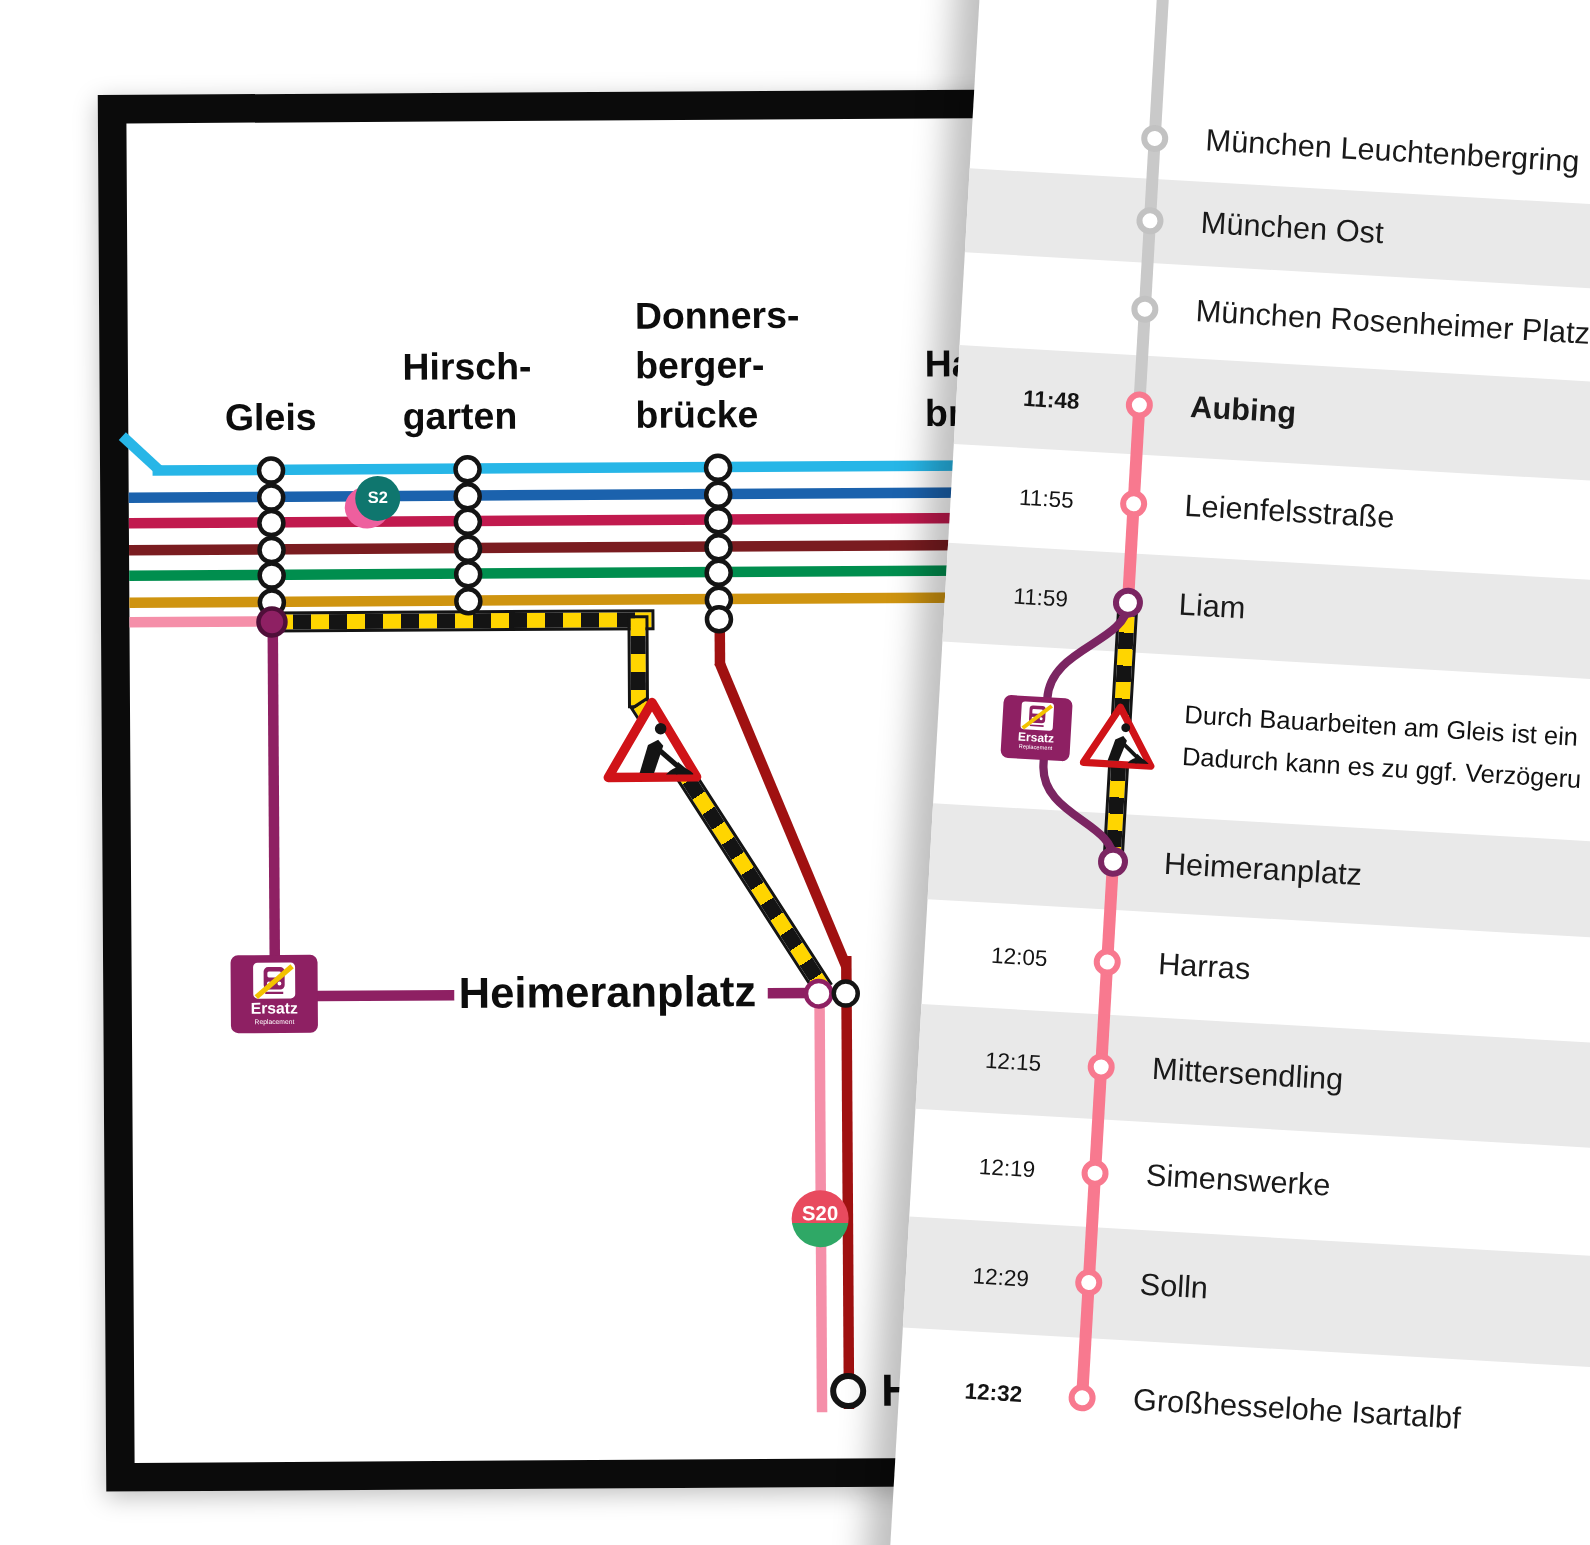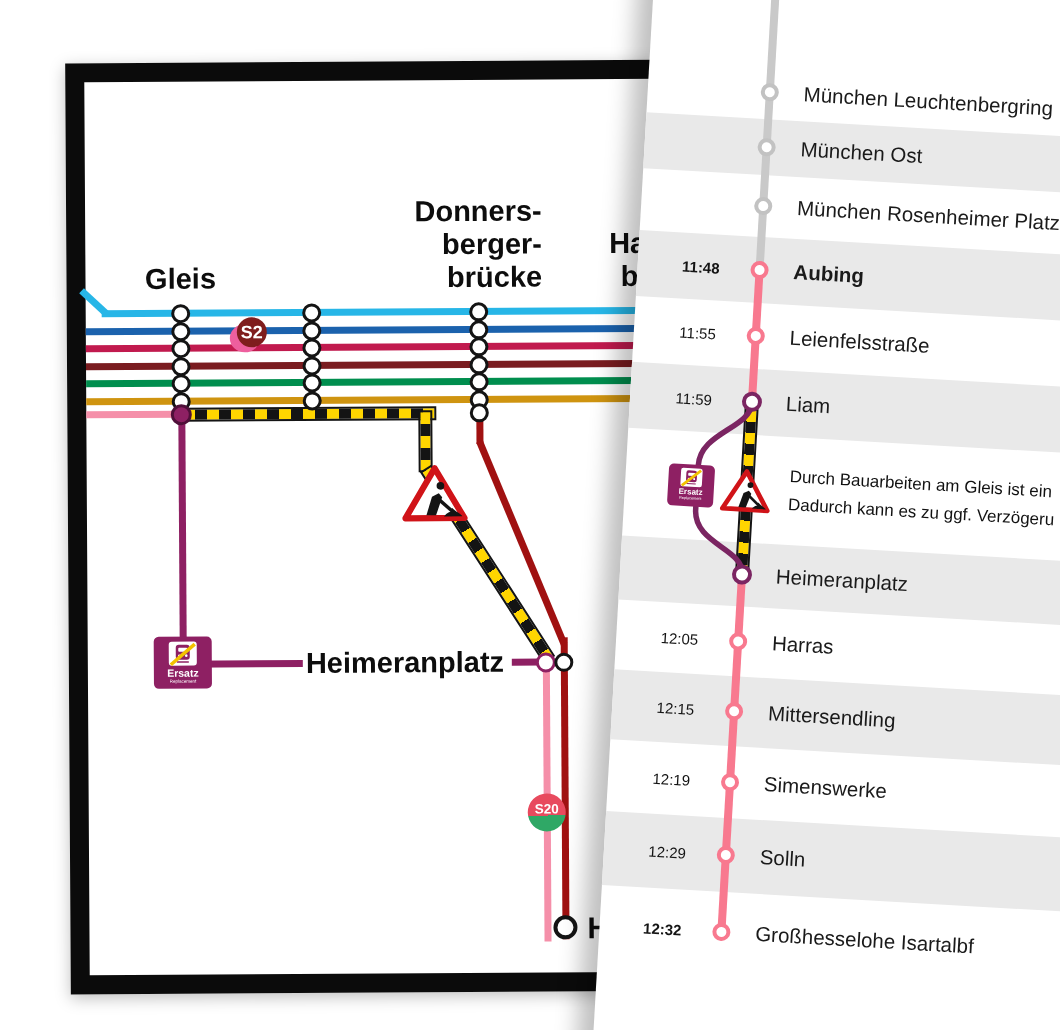--- a/index.html
+++ b/index.html
@@ -5,22 +5,22 @@
   html,body{margin:0;padding:0;background:#fff;}
   .stage{position:relative;width:1060px;height:1030px;overflow:hidden;background:#fff;
          font-family:"Liberation Sans",sans-serif;}
 
   
   .map-frame{position:absolute;left:68px;top:60px;width:1070px;height:893px;background:#fff;
              border:19px solid #0b0b0b;transform:rotate(-0.35deg);z-index:1;
              box-shadow:0 4px 16px rgba(0,0,0,0.25);}
   .map-content{position:absolute;left:0;top:0;width:100%;height:100%;}
 
-  .lbl{position:absolute;font-weight:700;font-size:29px;line-height:33px;color:#0d0d0d;
-       text-align:right;transform:translateX(-50%);white-space:pre-line;z-index:2;}
+  .lbl{position:absolute;font-weight:700;font-size:25px;line-height:33px;color:#0d0d0d;
+       text-align:left;transform:translateX(-50%);white-space:pre-line;z-index:2;}
   #lbl-laim{left:95px;top:181px;}
   #lbl-hirsch{left:226px;top:148px;}
   #lbl-donners{left:393px;top:115px;}
   #lbl-hacker{left:577px;top:148px;}
 
   .hline{position:absolute;left:0;width:1050px;height:7px;z-index:1;}
   #ln-cyan{top:228px;left:16px;background:#27b6e7;}
   #ln-cyan-diag{position:absolute;left:-4px;top:205px;width:34px;height:7px;background:#27b6e7;
                 transform:rotate(43deg);transform-origin:left center;z-index:1;}
   #ln-blue{top:246px;background:#1b62ad;}
@@ -62,21 +62,21 @@
 
   #heimer-lbl{position:absolute;left:218px;top:566px;font-size:29px;font-weight:700;color:#0d0d0d;
               white-space:nowrap;z-index:2;}
   #harras-lbl{position:absolute;left:498px;top:832px;font-size:30px;font-weight:700;color:#0d0d0d;
               white-space:nowrap;z-index:2;}
 
   
   #s2-pink{position:absolute;left:144px;top:243px;width:30px;height:28px;border-radius:50%;
            background:#ee5f9e;z-index:4;}
   #s2-green{position:absolute;left:151px;top:236px;width:30px;height:30px;border-radius:50%;
-            background:#7f1d1d;color:#fff;font-weight:700;font-size:18px;display:flex;
+            background:#0f766e;color:#fff;font-weight:700;font-size:11px;display:flex;
             align-items:center;justify-content:center;z-index:4;}
   #s20-badge{position:absolute;left:439px;top:714px;width:38px;height:38px;border-radius:50%;
              background:linear-gradient(180deg,#e84a5e 0 58%,#2fa866 58%);color:#fff;
              font-weight:700;font-size:13.5px;display:flex;align-items:center;justify-content:center;
              padding-bottom:7px;box-sizing:border-box;z-index:4;}
 
   .ersatz{position:absolute;background:#8e2063;border-radius:5px;display:flex;flex-direction:column;
           align-items:center;box-sizing:border-box;z-index:4;}
   #ersatz-map{left:66px;top:555px;width:58px;height:52px;padding-top:4px;}
   .ersatz .tt{color:#fff;font-weight:700;font-size:10.5px;line-height:12px;}
@@ -140,20 +140,22 @@
     </g>
   </defs>
 </svg>
 
 <div class="stage">
 
   <div class="map-frame">
     <div class="map-content">
 
       <div class="lbl" id="lbl-laim">Gleis</div>
+      <div class="lbl" id="lbl-hirsch">Hirsch-
+garten</div>
       <div class="lbl" id="lbl-donners">Donners-
 berger-
 brücke</div>
       <div class="lbl" id="lbl-hacker">Hacker-
 brücke</div>
 
       <div id="ln-cyan-diag"></div>
       <div class="hline" id="ln-cyan"></div>
       <div class="hline" id="ln-blue"></div>
       <div class="hline" id="ln-red"></div>

